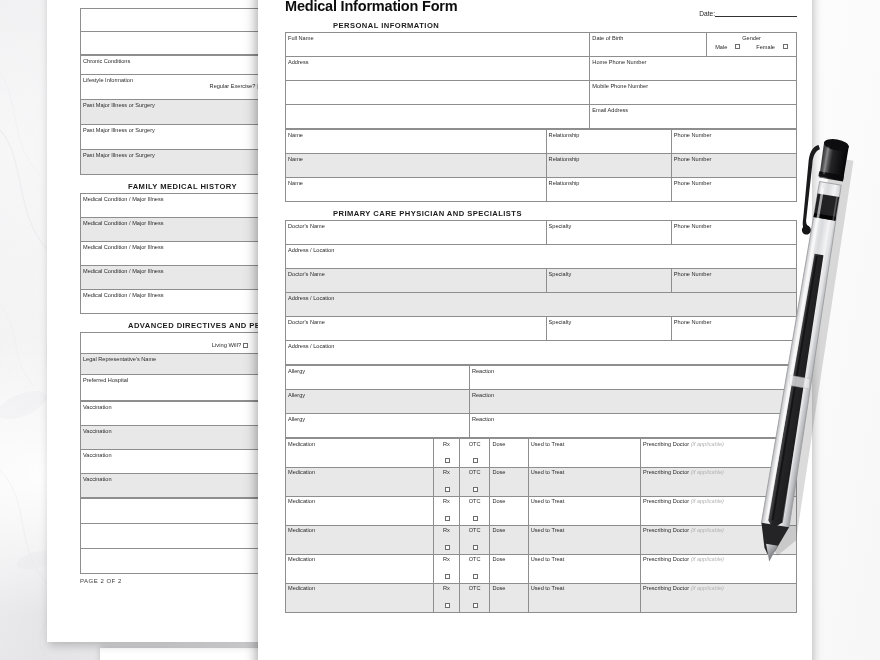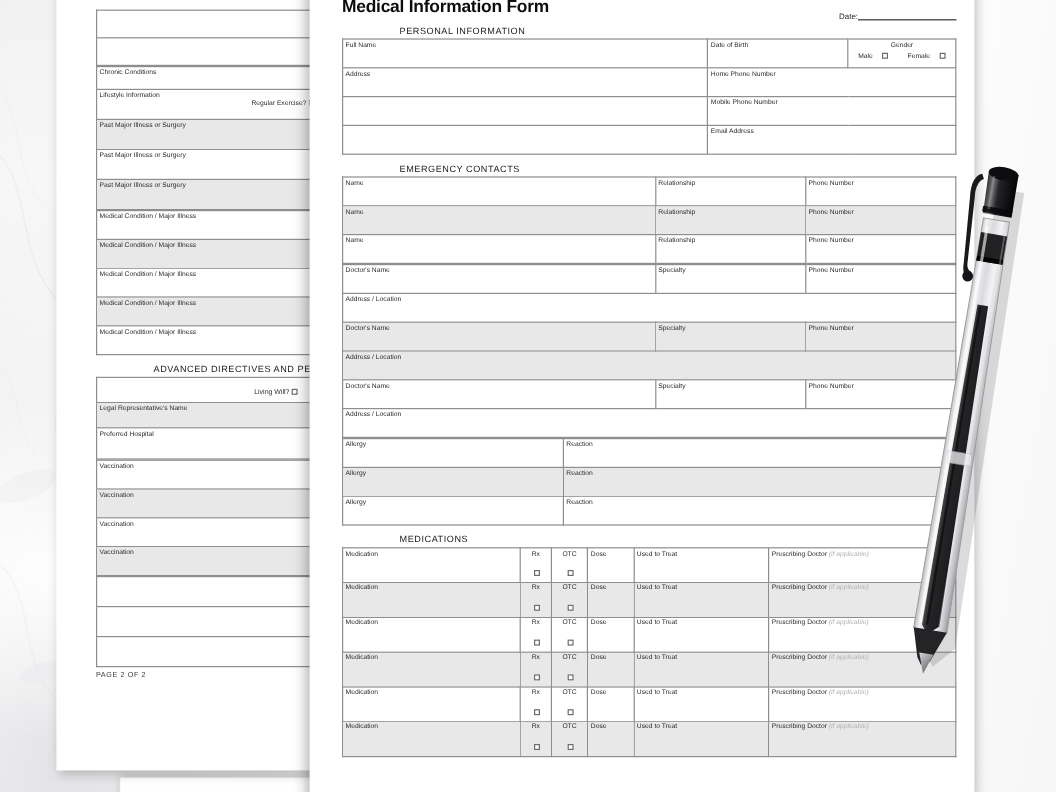--- a/index.html
+++ b/index.html
@@ -43,21 +43,21 @@
   }
 
   .sheet-far {
     left: 806px; top: -10px; width: 90px; height: 690px;
     background: linear-gradient(100deg,#fdfdfd,#f6f6f7);
     box-shadow: -2px 0 7px rgba(0,0,0,.10);
   }
 
   
   .section-title {
-    font-size: 7.6px; font-weight: normal; letter-spacing: .45px;
+    font-size: 7.6px; font-weight: bold; letter-spacing: .45px;
     color: #1b1b1b; text-transform: uppercase;
     margin: 7px 0 2px 0; white-space: nowrap; padding-left: 48px;
   }
   .tbl { border: 1.1px solid #4a4a4a; border-collapse: collapse; width: 100%; }
   .tbl td { border: .6px solid #8e8e8e; vertical-align: top; position: relative; }
   .lbl {
     font-size: 5.6px; color: #2a2a2a; display: block;
     padding: 1.5px 0 0 2px; white-space: nowrap; line-height: 1.15;
   }
   .lbl .faint { color: #b3b3b3; font-style: italic; }
@@ -198,20 +198,21 @@
         </td>
       </tr>
       <tr>
         <td class="shaded tall">
           <span class="lbl">Past Major Illness or Surgery</span>
         </td>
       </tr>
     </tbody>
       </table>
 
+    <div class="section-title">FAMILY MEDICAL HISTORY</div>
     <table class="tbl t-fam">
       <tbody>
           <tr>
             <td>
         <span class="lbl">Medical Condition / Major Illness</span>
             </td>
           </tr>
       <tr>
             <td class="shaded">
         <span class="lbl">Medical Condition / Major Illness</span>
@@ -339,21 +340,20 @@
       </tr>
       <tr>
         <td></td>
         <td colspan="2">
           <span class="lbl">Email Address</span>
         </td>
       </tr>
     </tbody>
       </table>
 
-    <div class="section-title">EMERGENCY CONTACTS</div>
     <table class="tbl t-ec">
       <tbody>
           <tr>
         <td style="width:51%">
               <span class="lbl">Name</span>
             </td>
         <td style="width:24.5%">
               <span class="lbl">Relationship</span>
             </td>
         <td style="width:24.5%">
@@ -378,20 +378,21 @@
         <td>
               <span class="lbl">Relationship</span>
             </td>
         <td>
               <span class="lbl">Phone Number</span>
             </td>
       </tr>
     </tbody>
       </table>
 
+    <div class="section-title">PRIMARY CARE PHYSICIAN AND SPECIALISTS</div>
     <table class="tbl t-pc">
       <tbody>
           <tr>
         <td style="width:51%">
               <span class="lbl">Doctor's Name</span>
             </td>
         <td style="width:24.5%">
               <span class="lbl">Specialty</span>
             </td>
         <td style="width:24.5%">
@@ -460,21 +461,20 @@
         <td>
               <span class="lbl">Allergy</span>
             </td>
         <td>
               <span class="lbl">Reaction</span>
             </td>
       </tr>
     </tbody>
       </table>
 
-    <div class="section-title">MEDICATIONS</div>
     <table class="tbl t-med">
       <tbody>
           <tr>
         <td style="width:29%">
               <span class="lbl">Medication</span>
             </td>
         <td class="ck-center" style="width:5%">
               <span class="lbl">Rx</span>
               <div class="ck-under"><span class="ckbox"></span></div>
             </td>

